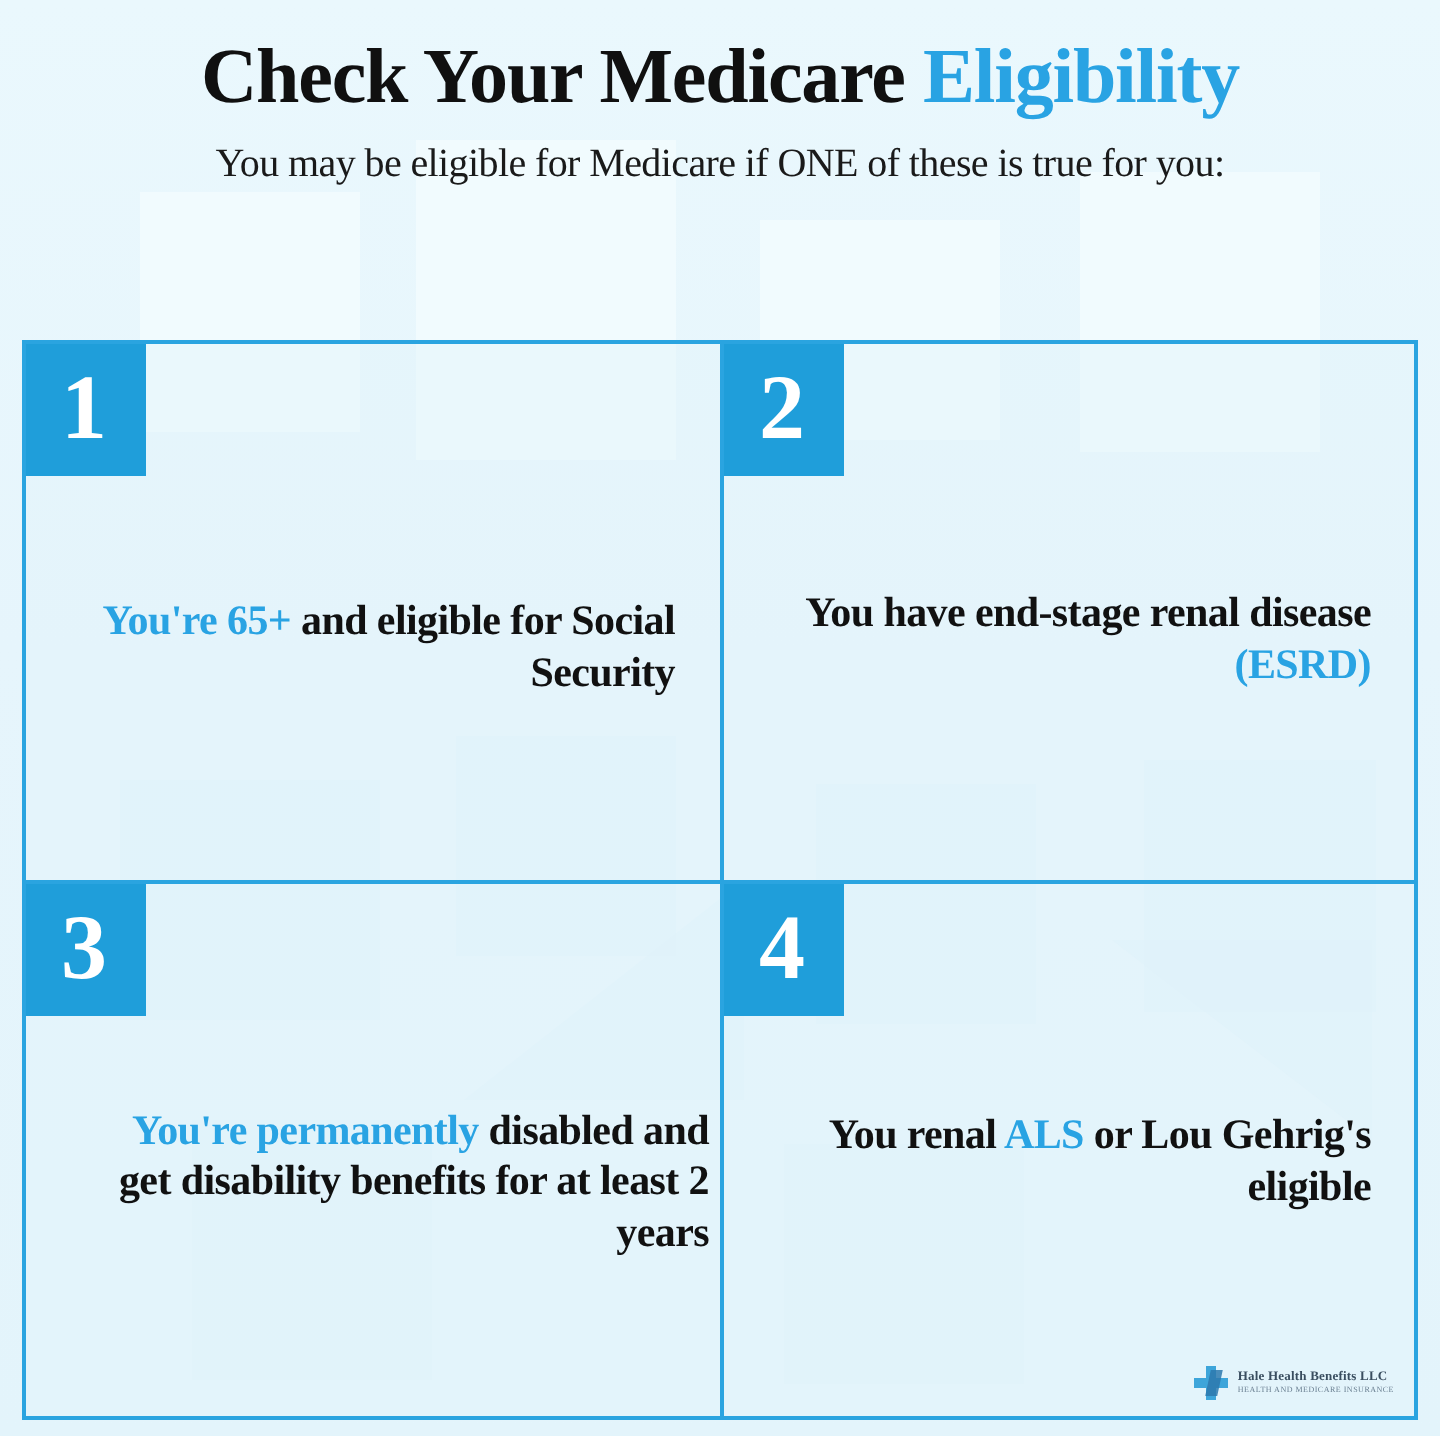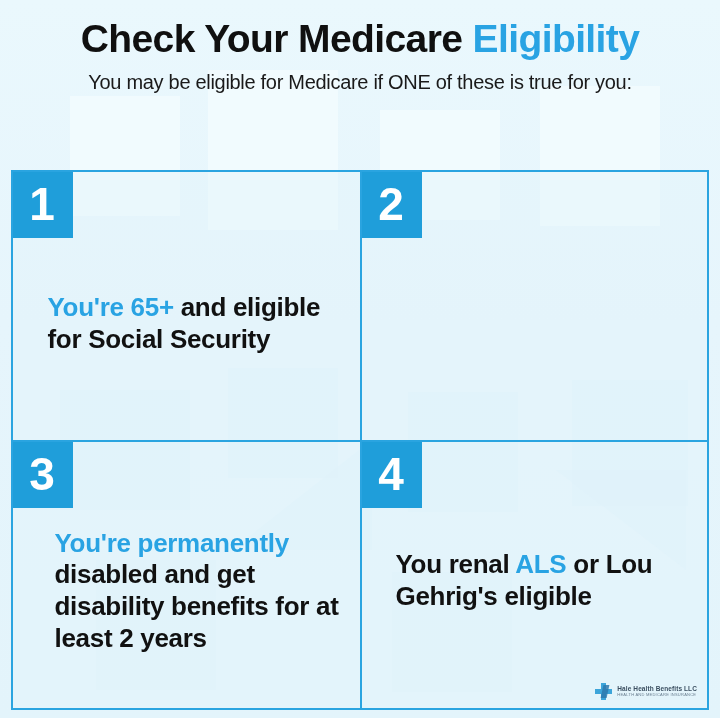--- a/index.html
+++ b/index.html
@@ -14,20 +14,21 @@
     background: #e9f7fc;
   }
 
   #poster {
     position: relative;
     width: 720px;
     height: 718px;
     background:
       linear-gradient(180deg, #eaf8fd 0%, #e6f5fc 45%, #e3f4fb 100%);
     overflow: hidden;
+    font-family: Liberation Serif, serif;
   }
 
   
   .bg-layer {
     position: absolute;
     inset: 0;
     pointer-events: none;
   }
   .bg-shape {
     position: absolute;
@@ -107,22 +108,22 @@
     font-size: 46px;
     font-weight: bold;
     line-height: 68px;
     text-align: center;
     z-index: 3;
   }
 
   .cell-text {
     position: relative;
     z-index: 2;
-    text-align: left;
-    font-size: 26px;
+    text-align: right;
+    font-size: 21px;
     line-height: 1.22;
     font-weight: bold;
     color: #111111;
     letter-spacing: -0.3px;
     max-width: 290px;
   }
   .cell-text .accent { color: #29a3e3; }
 
   
   .cell-1 .cell-text { transform: translate(6px, 16px); }
@@ -211,20 +212,23 @@
 
     <div class="cell cell-1">
       <div class="badge">1</div>
       <div class="cell-text">
         <span class="accent">You're 65+</span><span> and eligible for Social Security</span>
       </div>
     </div>
 
     <div class="cell cell-2 col-r">
       <div class="badge">2</div>
+      <div class="cell-text">
+        <span>You have end-stage renal disease </span><span class="accent">(ESRD)</span>
+      </div>
     </div>
 
     <div class="cell cell-3 row-b">
       <div class="badge">3</div>
       <div class="cell-text">
         <span class="accent">You're permanently</span><span> disabled and get disability benefits for at least 2 years</span>
       </div>
     </div>
 
     <div class="cell cell-4 col-r row-b">

